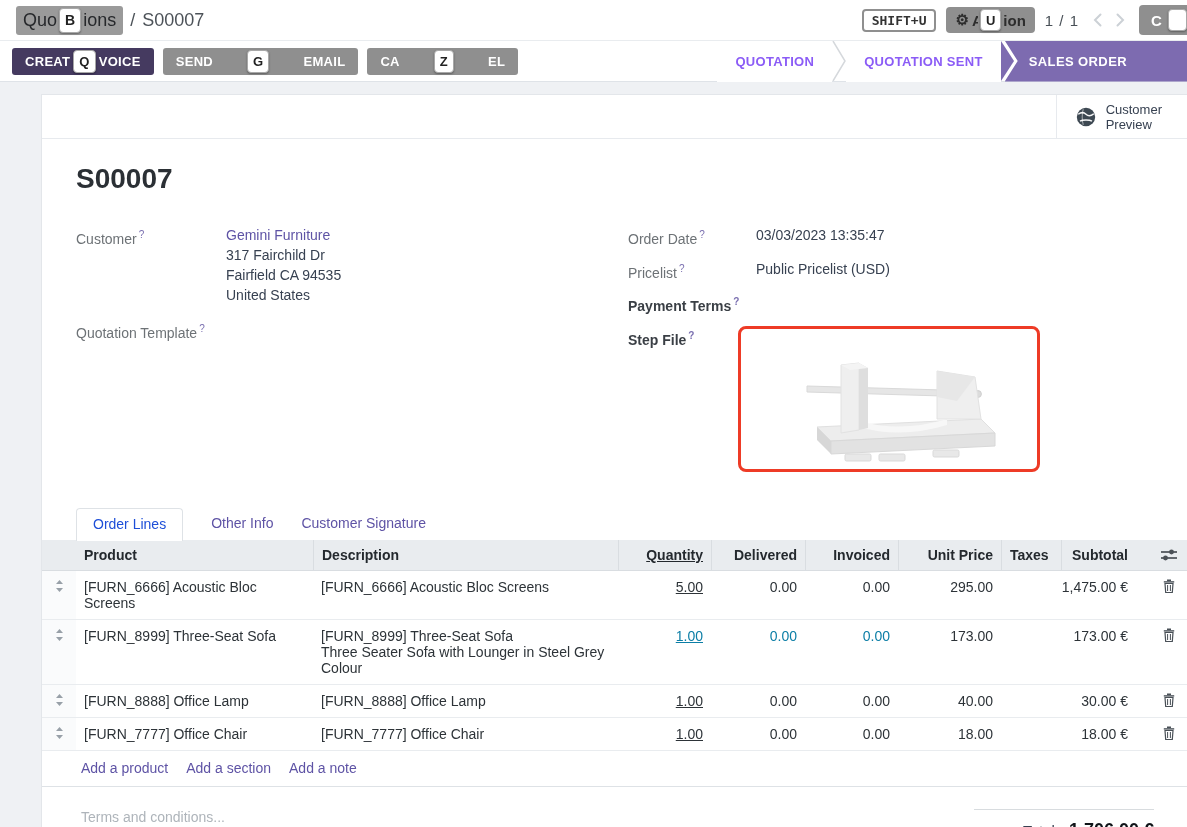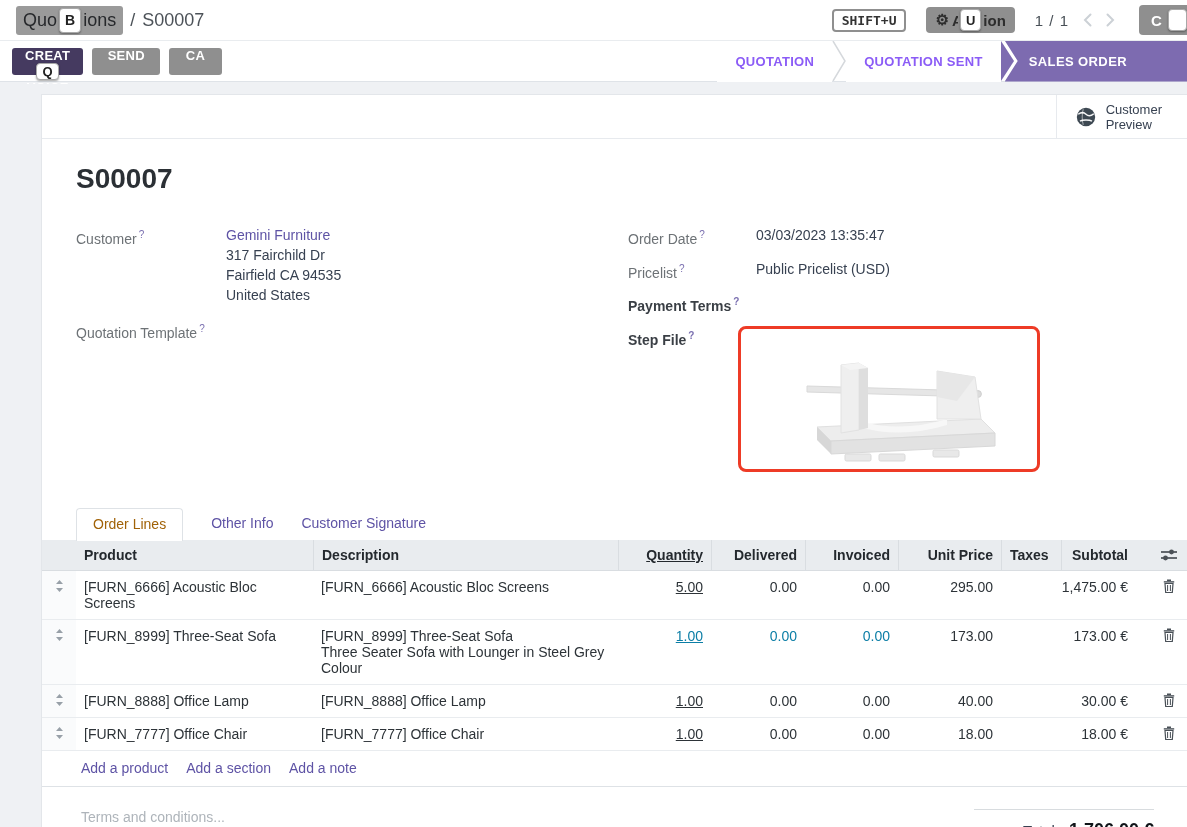--- a/index.html
+++ b/index.html
@@ -12,40 +12,40 @@
   .bc-left { display:flex; align-items:center; font-size:18px; color:#4c5258; }
   .bc-pill { background:#9a9a9a; color:#26282b; border-radius:3px; padding:2px 7px; display:inline-flex; align-items:center; cursor:pointer; }
   .bc-sep { margin:0 7px; color:#4c5258; }
   .bc-current { color:#4c5258; }
 
   .key { display:inline-flex; align-items:center; justify-content:center; min-width:21px; height:25px;
     padding:0 5px; background:#fff; border:1px solid #a8a8a8; border-radius:4px;
     box-shadow:0 1px 2px rgba(0,0,0,.35); color:#222; font-weight:700; font-size:14px; margin:0 2px; }
   .key.small { height:22px; min-width:19px; font-size:13px; }
 
-  .bc-right { display:flex; align-items:center; gap:20px; }
+  .bc-right { display:flex; align-items:center; gap:10px; }
   .shortcut-badge { background:#fff; border:2px solid #8f8f8f; border-radius:4px; padding:2px 8px;
     font-family:"DejaVu Sans Mono", monospace; font-size:13px; font-weight:700; color:#333; }
   .action-badge { background:#8f8f8f; border-radius:4px; padding:2px 9px; display:inline-flex; align-items:center;
     color:#2d2d2d; font-size:15px; font-weight:600; cursor:pointer; }
   .gear { font-size:15px; margin-right:3px; }
   .a-clip { display:inline-block; width:6px; overflow:hidden; white-space:nowrap; }
   .pager { display:flex; align-items:center; gap:4px; }
   .pager-value { font-size:15px; color:#495057; margin-right:6px; letter-spacing:1px; }
   .pager-btn { background:none; border:none; cursor:pointer; padding:2px; display:flex; align-items:center; }
   .corner-badge { background:#8f8f8f; border-radius:4px; height:30px; display:inline-flex; align-items:center;
     padding:0 4px 0 12px; color:#fff; font-weight:700; font-size:15px; margin-right:-22px; width:56px; cursor:pointer; }
   .corner-badge .key { margin-left:6px; }
 
   
   .control-bar { position:absolute; top:41px; left:0; width:1187px; height:41px; background:#fff;
     border-bottom:1px solid #dfe3e8; display:flex; align-items:center; justify-content:space-between; padding-left:12px; }
   .cb-left { display:flex; align-items:center; gap:9px; }
   .btn { border:none; border-radius:3px; height:27px; padding:0 13px; font-size:13px; font-weight:700;
-    letter-spacing:.3px; color:#fff; display:inline-flex; align-items:center; cursor:pointer;flex-direction:column; }
+    letter-spacing:.3px; color:#fff; display:inline-flex; align-items:center; cursor:pointer; }
   .btn .key { height:23px; min-width:19px; font-size:13px; margin:0 3px; }
   .btn-primary { background:#453a60; }
   .btn-secondary { background:#8f8f8f;gap:31px; }
 
   .statusbar { display:flex; align-items:center; height:41px; }
   .status-step { font-size:13px; font-weight:600; color:#8b5cf6; letter-spacing:.3px; padding:0 18px;
     height:100%; display:flex; align-items:center; cursor:pointer; background:#fff; }
   .status-sep { flex:none; }
   .status-arrow { width:0; height:0; border-top:20.5px solid transparent; border-bottom:20.5px solid transparent;
     border-left:13px solid #7d6bb0; margin-right:-9px; }
@@ -77,21 +77,21 @@
   .fvalue { color:#374151; }
   .link-purple { color:#5e53a5; cursor:pointer; text-decoration:none; }
   .addr div { color:#374151; }
 
   .stepfile-box { width:302px; height:146px; border:3px solid #ee3b26; border-radius:8px; background:#fff;
     display:flex; align-items:center; justify-content:center; overflow:hidden; }
 
   
   .tabs { display:flex; align-items:flex-end; margin-top:26px; position:relative; z-index:2; }
   .tab-active { background:#fff; border:1px solid #dee2e6; border-bottom:none; border-radius:4px 4px 0 0;
-    padding:7px 16px 9px; font-size:14px; color:#a16207; margin-bottom:-1px; cursor:pointer; }
+    padding:7px 16px 9px; font-size:14px; color:#1d4ed8; margin-bottom:-1px; cursor:pointer; }
   .tab-link { font-size:14px; color:#5e53a5; padding:7px 0 9px; margin-left:28px; cursor:pointer; }
 
   
   .ol-table { margin-left:-34px; width:1160px; font-size:14px; }
   .trow { display:flex; align-items:stretch; }
   .thead { background:#e9ecef; border-bottom:1px solid #d9dde1; font-weight:600; color:#24292e; }
   .cell { padding:8px 8px; display:flex; align-items:flex-start; }
   .thead .cell { align-items:center; padding-top:7px; padding-bottom:7px; }
   .c-handle { width:34px; flex:none; justify-content:center; padding-left:0; padding-right:0; }
   .body .c-handle { background:#fafbfc; }

